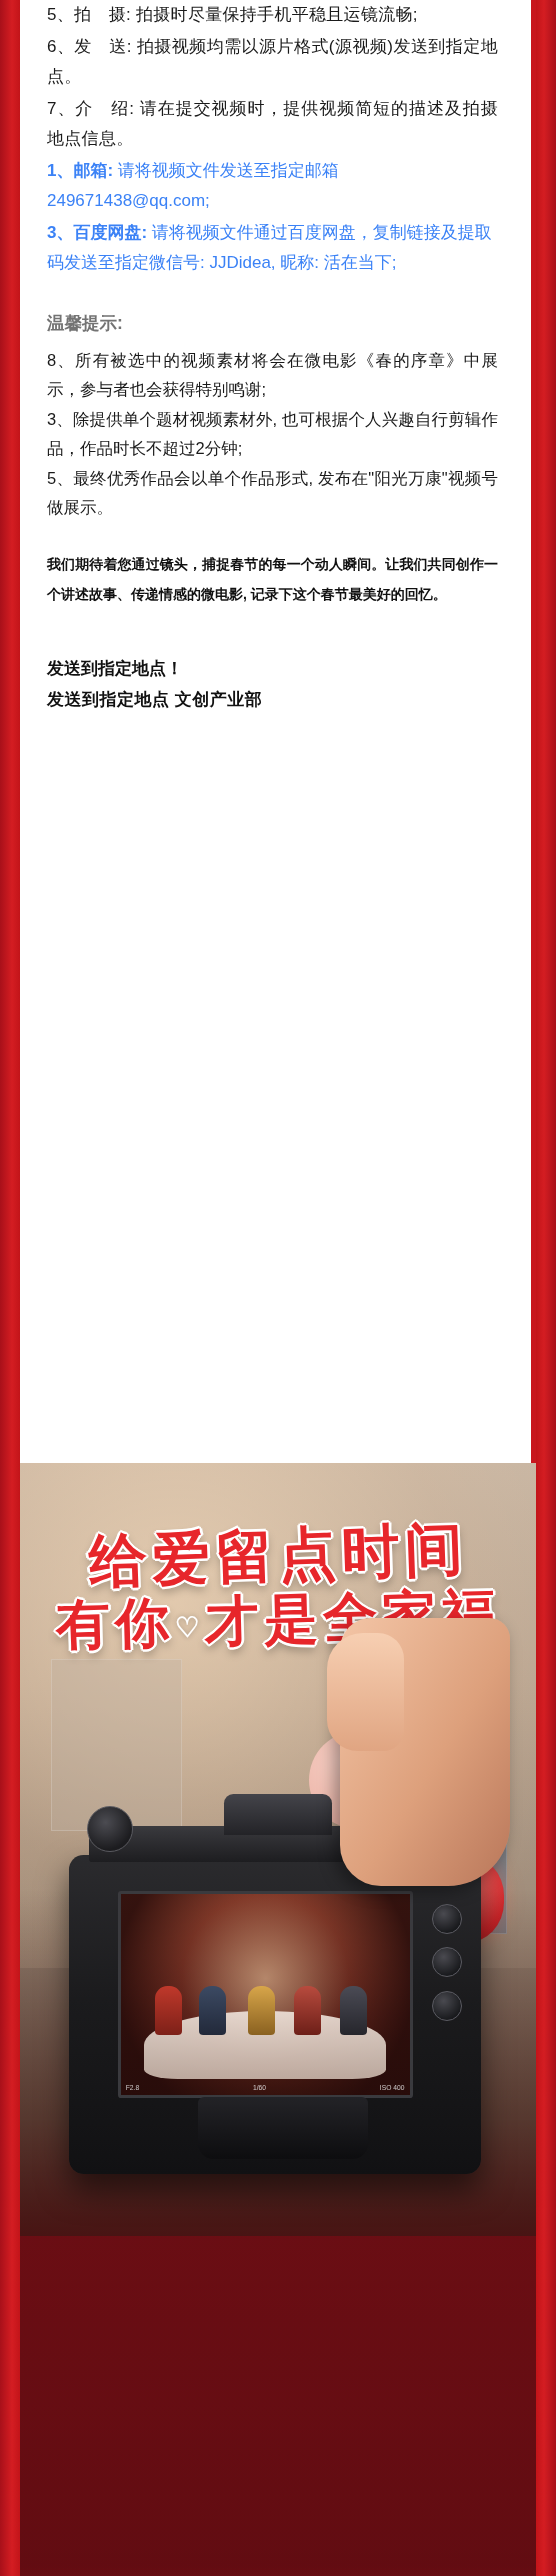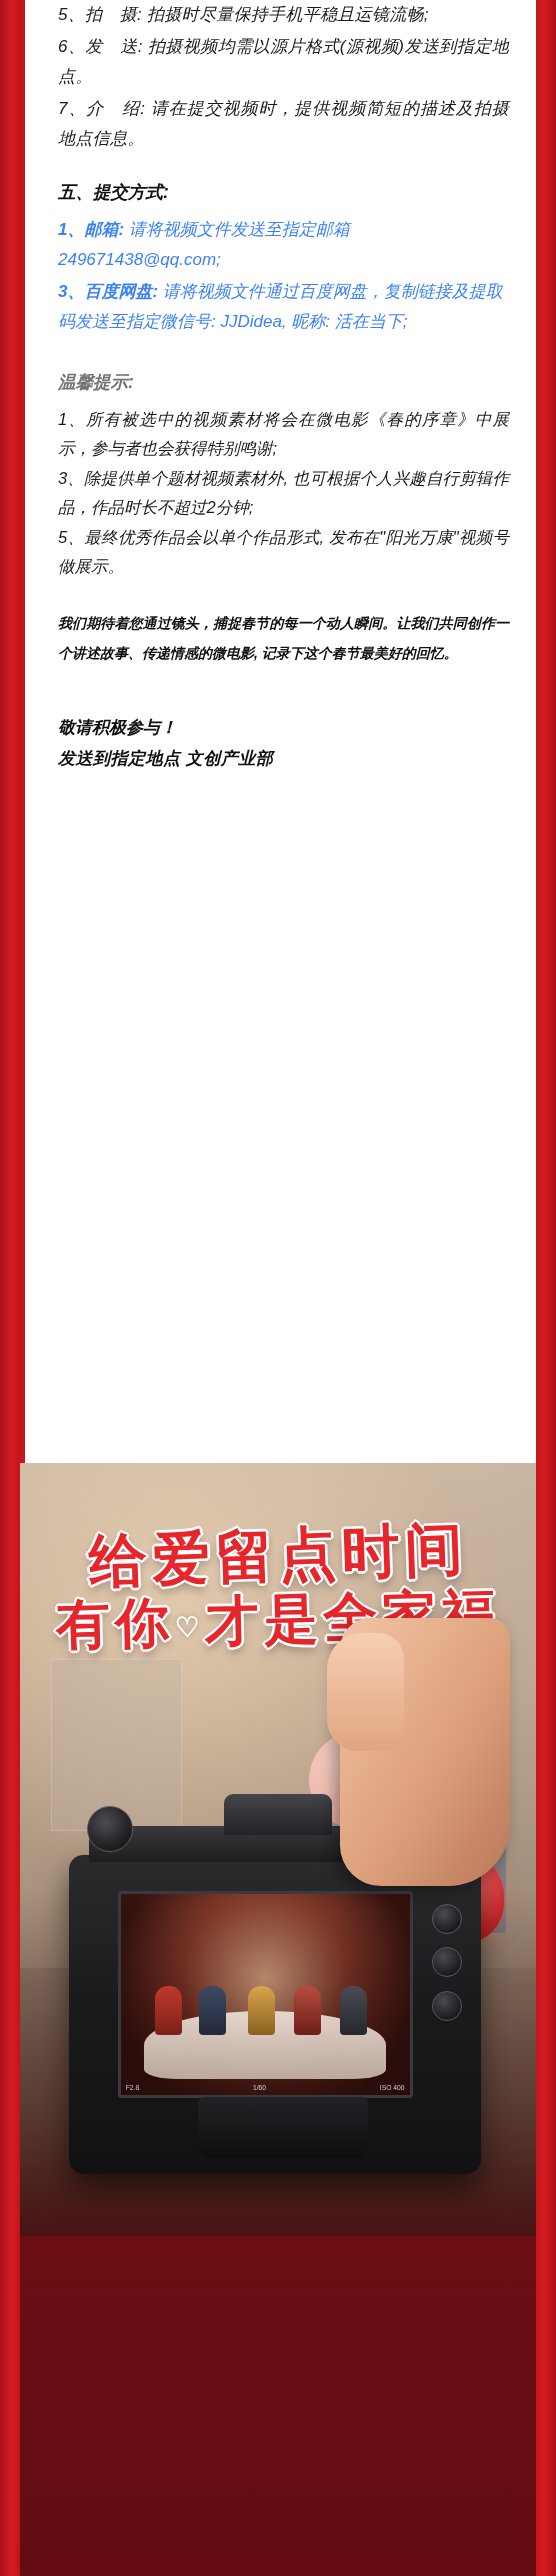--- a/index.html
+++ b/index.html
@@ -25,28 +25,27 @@
     bottom: 0;
     width: 19.6px;
     background: linear-gradient(to right, #a8101a 0%, #d41d22 60%, #c21419 100%);
     z-index: 2;
   }
   .rail.left { left: 0; }
   .rail.right { right: 0; background: linear-gradient(to left, #a8101a 0%, #d41d22 60%, #c21419 100%); }
 
   .sheet {
     position: relative;
-    margin: 0 25px;
+    margin: 0 14px;
     width: 517px;
     background: #ffffff;
     min-height: 1463px;
     box-sizing: border-box;
     padding: 0 33px 20.6px 33px;
     z-index: 1;
-    font-style: italic;
   }
 
   
   .para {
     color: #1a1a1a;
     font-size: 17px;
     line-height: 30px;
     letter-spacing: 0.3px;
     margin: 0 0 2.1px 0;
     text-align: justify;
@@ -348,42 +347,41 @@
     <p class="para">
       <span class="lead">6、发　送:</span>
       <span>拍摄视频均需以源片格式(源视频)发送到指定地点。</span>
     </p>
 
     <p class="para">
       <span class="lead">7、介　绍:</span>
       <span>请在提交视频时，提供视频简短的描述及拍摄地点信息。</span>
     </p>
 
-    <h2 class="section-title">五、提交方式:</h2>
 
     <p class="sub-item">
       <b>1、邮箱:</b>
       <span>请将视频文件发送至指定邮箱 249671438@qq.com;</span>
     </p>
 
     <p class="sub-item">
       <b>3、百度网盘:</b>
       <span>请将视频文件通过百度网盘，复制链接及提取码发送至指定微信号: JJDidea, 昵称: 活在当下;</span>
     </p>
 
     <h2 class="warm-title">温馨提示:</h2>
 
-    <p class="warm-item">1、所有被选中的视频素材将会在微电影《春的序章》中展示，参与者也会获得特别鸣谢;</p>
+    <p class="warm-item">8、所有被选中的视频素材将会在微电影《春的序章》中展示，参与者也会获得特别鸣谢;</p>
     <p class="warm-item">3、除提供单个题材视频素材外, 也可根据个人兴趣自行剪辑作品，作品时长不超过2分钟;</p>
     <p class="warm-item">5、最终优秀作品会以单个作品形式, 发布在"阳光万康"视频号做展示。</p>
 
     <p class="closing">我们期待着您通过镜头，捕捉春节的每一个动人瞬间。让我们共同创作一个讲述故事、传递情感的微电影, 记录下这个春节最美好的回忆。</p>
 
     <div class="signoff">
-      <div>敬请积极参与！</div>
+      <div>发送到指定地点！</div>
       <div class="org">发送到指定地点  文创产业部</div>
     </div>
   </div>
 
   <div class="poster">
 
     <div class="poster-room">
       <div class="wall-panel wp1"></div>
       <div class="wall-panel wp2"></div>
       <div class="wall-panel wp3"></div>

